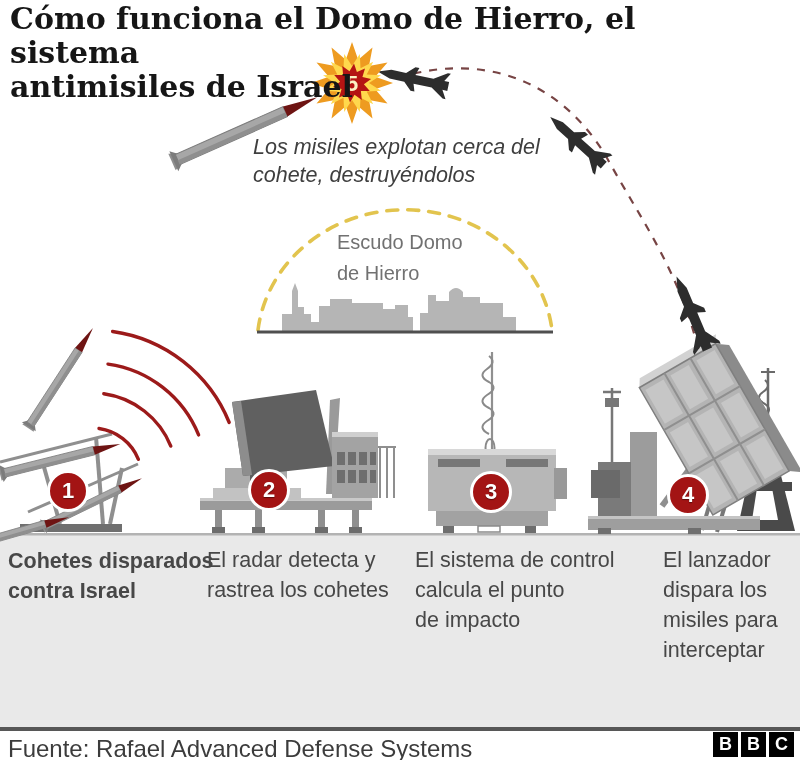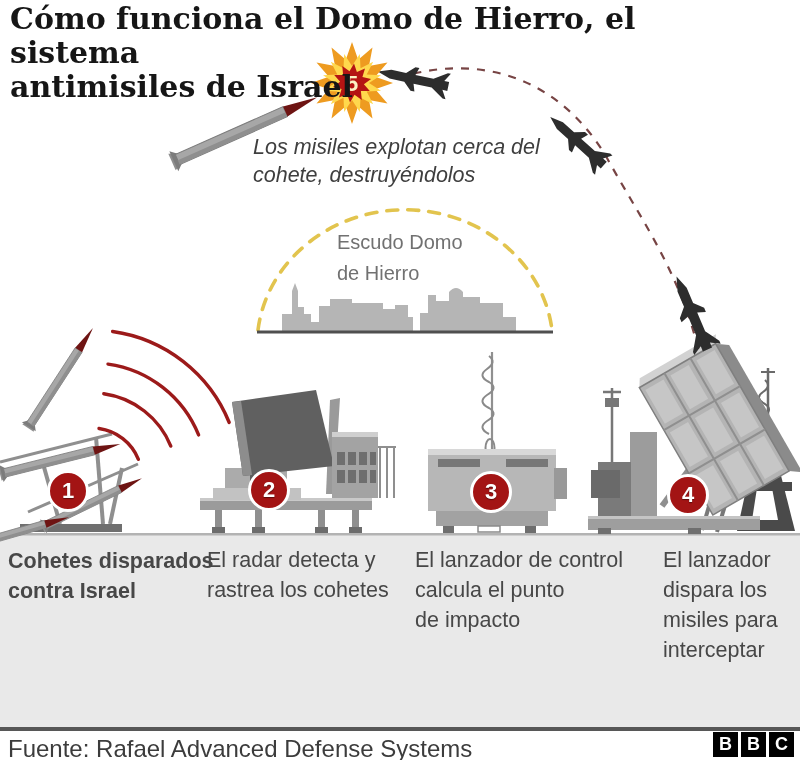--- a/index.html
+++ b/index.html
@@ -227,21 +227,21 @@
   <div id="explosion-caption" class="abs pre ann">Los misiles explotan cerca del
 cohete, destruyéndolos</div>
 
   <div id="dome-label" class="abs pre">Escudo Domo
 de Hierro</div>
 
   <div id="cap1" class="abs pre caption">Cohetes disparados
 contra Israel</div>
   <div id="cap2" class="abs pre caption">El radar detecta y
 rastrea los cohetes</div>
-  <div id="cap3" class="abs pre caption">El lanzador de control
+  <div id="cap3" class="abs pre caption">El sistema de control
 calcula el punto
 de impacto</div>
   <div id="cap4" class="abs pre caption">El lanzador
 dispara los
 misiles para
 interceptar</div>
 
   <div id="badge1" class="abs badge">1</div>
   <div id="badge2" class="abs badge">2</div>
   <div id="badge3" class="abs badge">3</div>

